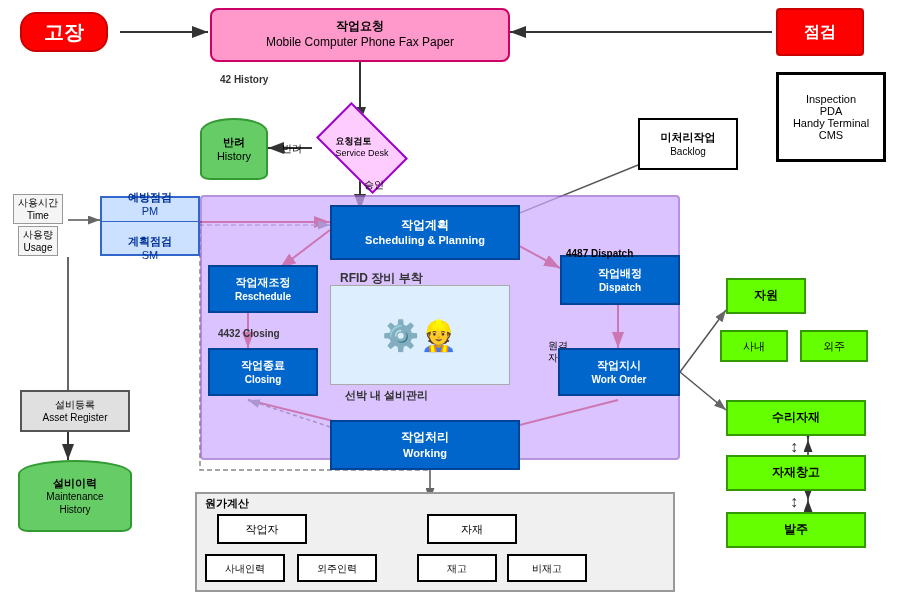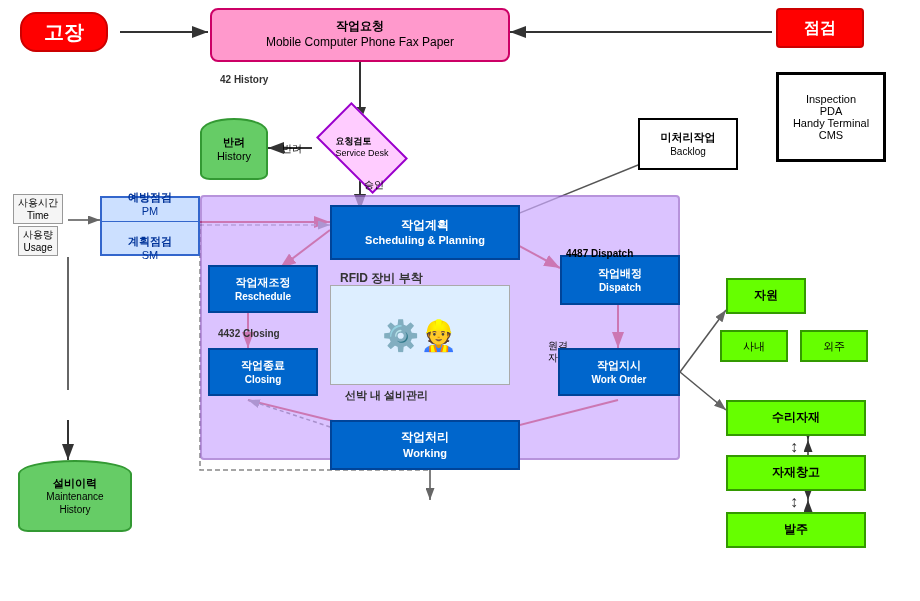--- a/index.html
+++ b/index.html
@@ -225,21 +225,21 @@
     <line x1="808" y1="480" x2="808" y2="500" stroke="#333" stroke-width="1.5" marker-end="url(#arrowhead-black)"></line>
     <line x1="808" y1="520" x2="808" y2="500" stroke="#333" stroke-width="1.5" marker-end="url(#arrowhead-black)"></line>
 
     <path d="M 430 440 L 430 470 L 200 470 L 200 225 L 330 225" stroke="#888" stroke-width="1.5" fill="none" stroke-dasharray="5,3" marker-end="url(#arrowhead-gray)"></path>
   </svg>
 
   <div class="故障-box" style="left:20px; top:12px; width:88px; height:40px; font-size:20px; border-radius:16px;">
     <span>고장</span>
   </div>
 
-  <div class="점검-box" style="left:776px; top:8px; width:88px; height:40px; font-size:16px; border-radius:4px;">
+  <div class="점검-box" style="left:776px; top:8px; width:88px; height:48px; font-size:16px; border-radius:4px;">
     <span>점검</span>
   </div>
 
   <div class="box box-pink" style="left:210px; top:8px; width:300px; height:54px; border-radius:8px; font-size:12px;">
     <div class="box-title-ko">작업요청</div>
     <div style="font-size:12px;">Mobile  Computer  Phone  Fax  Paper</div>
   </div>
 
   <div class="inspection-box" style="left:776px; top:72px; width:110px; height:90px; font-size:11px;">
     <div>Inspection</div>
@@ -347,27 +347,58 @@
     </div>
   </div>
 
   <div class="box box-white-solid" style="left:100px; top:196px; width:100px; height:60px; background:#cce0ff; border:2px solid #3366cc;">
     <div style="font-size:11px; font-weight:bold; color:#003399;">예방점검</div>
     <div style="font-size:11px; color:#003399;">PM</div>
     <div style="border-top:1px solid #3366cc; width:100%; margin-top:2px; padding-top:12px; font-size:11px; font-weight:bold; color:#003399;">계획점검</div>
     <div style="font-size:11px; color:#003399;">SM</div>
   </div>
 
+  <div class="box box-gray" style="left:20px; top:390px; width:110px; height:42px; border:2px solid #555;">
+    <div style="font-size:10px;">설비등록</div>
+    <div style="font-size:10px;">Asset Register</div>
+  </div>
 
   <div class="box" style="left:18px; top:460px; width:114px; height:72px; background:#66cc66; border:2px solid #339933; border-radius:50% 50% 10px 10px / 14px 14px 6px 6px;">
     <div style="font-size:11px; font-weight:bold;">설비이력</div>
     <div style="font-size:10px; white-space:pre-line; text-align:center;">Maintenance
 History</div>
   </div>
 
+  <div class="cost-area" style="left:195px; top:492px; width:480px; height:100px;">
+    <div style="position:absolute; top:2px; left:8px; font-size:11px; font-weight:bold;">원가계산</div>
+
+    <div class="box box-white-solid" style="position:absolute; left:20px; top:20px; width:90px; height:30px;">
+      <span>작업자</span>
+    </div>
+
+    <div class="box box-white-solid" style="position:absolute; left:230px; top:20px; width:90px; height:30px;">
+      <span>자재</span>
+    </div>
+
+    <div class="box box-white-solid" style="position:absolute; left:8px; top:60px; width:80px; height:28px; font-size:10px;">
+      <span>사내인력</span>
+    </div>
+
+    <div class="box box-white-solid" style="position:absolute; left:100px; top:60px; width:80px; height:28px; font-size:10px;">
+      <span>외주인력</span>
+    </div>
+
+    <div class="box box-white-solid" style="position:absolute; left:220px; top:60px; width:80px; height:28px; font-size:10px;">
+      <span>재고</span>
+    </div>
+
+    <div class="box box-white-solid" style="position:absolute; left:310px; top:60px; width:80px; height:28px; font-size:10px;">
+      <span>비재고</span>
+    </div>
+  </div>
 
   <div class="box box-green-bright" style="left:726px; top:278px; width:80px; height:36px; border:2px solid #339900; font-size:12px; font-weight:bold;">
     <span>자원</span>
   </div>
 
   <div class="box box-green-bright" style="left:720px; top:330px; width:68px; height:32px; border:2px solid #339900; font-size:11px;">
     <span>사내</span>
   </div>
 
   <div class="box box-green-bright" style="left:800px; top:330px; width:68px; height:32px; border:2px solid #339900; font-size:11px;">

